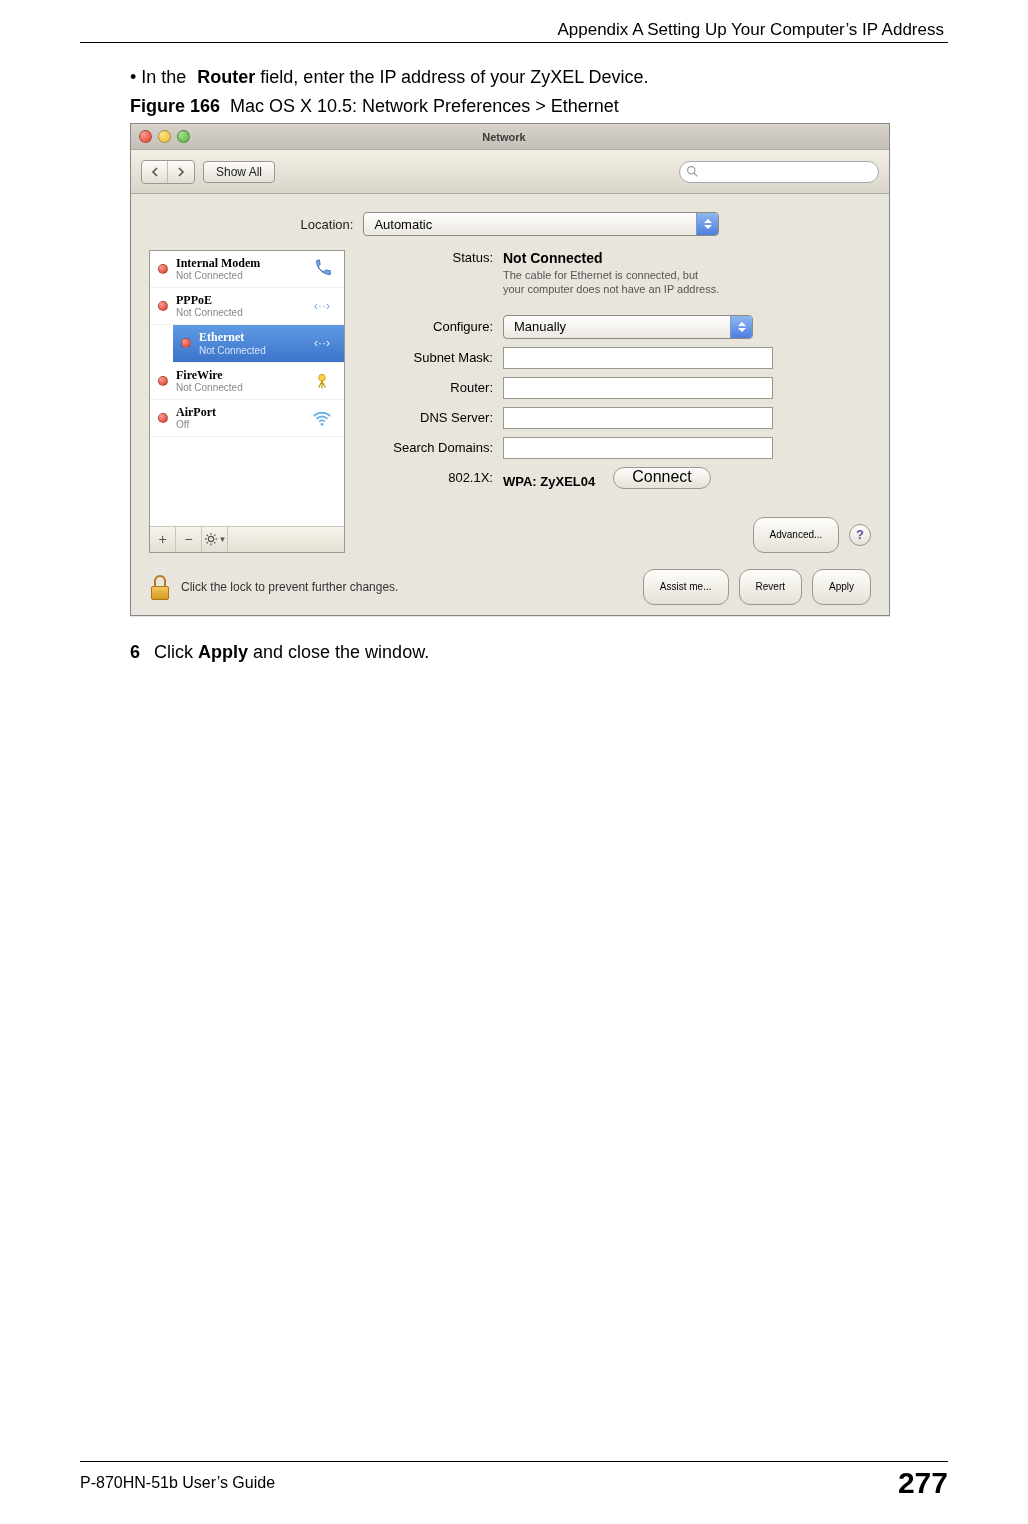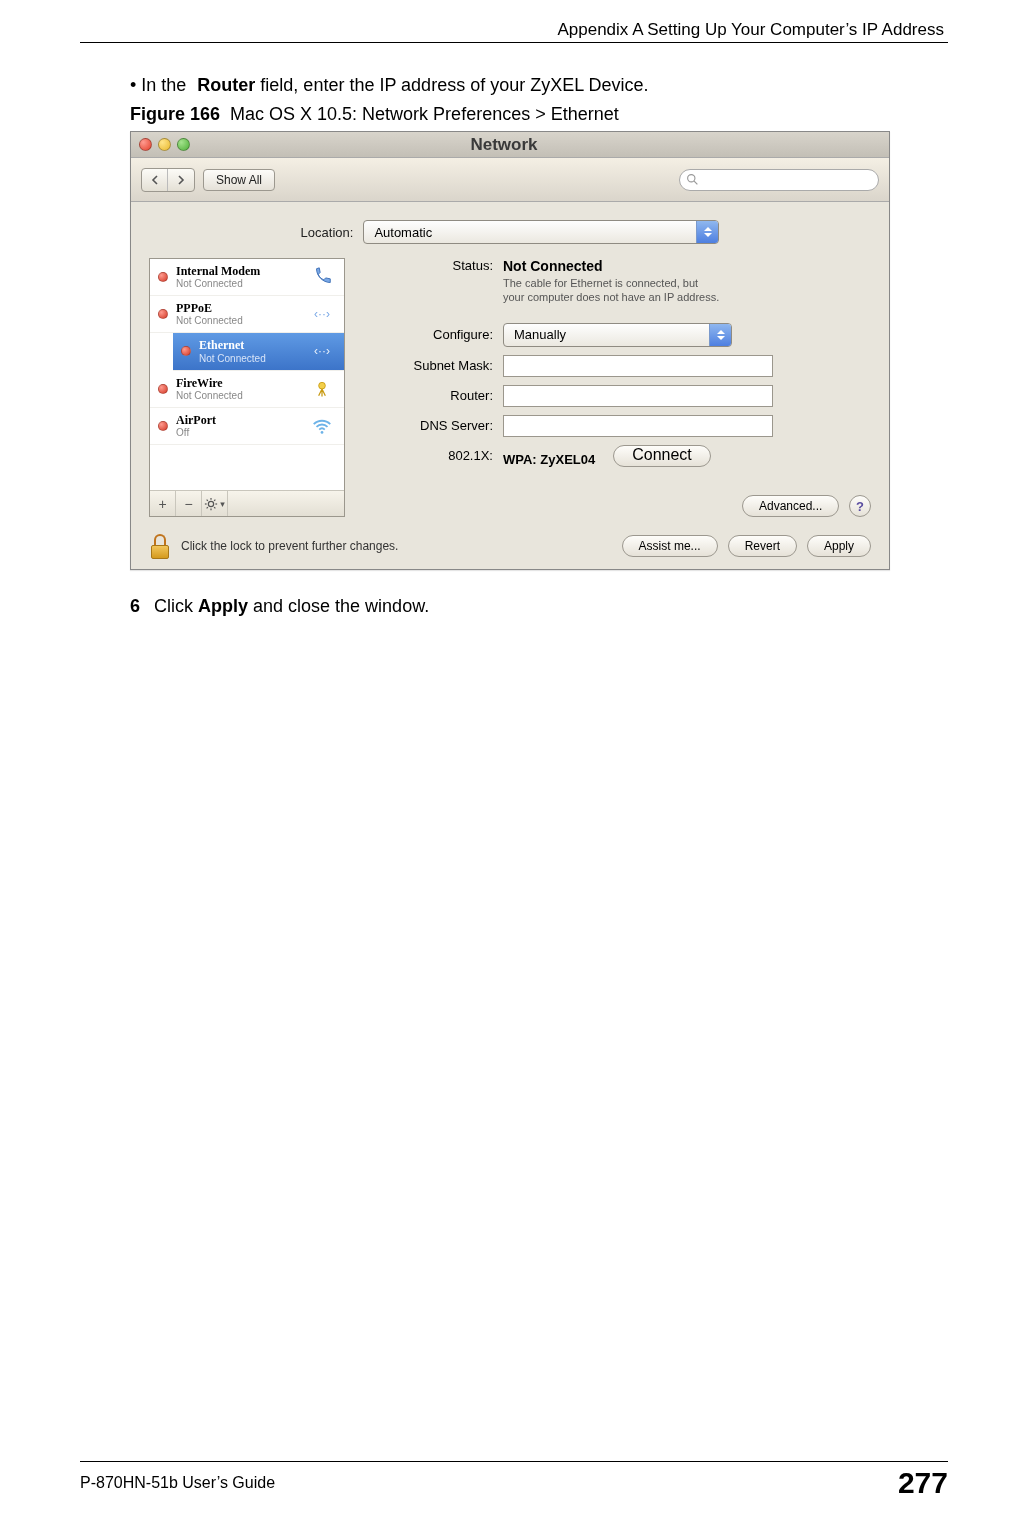--- a/index.html
+++ b/index.html
@@ -10,21 +10,21 @@
     color: #000;
     background: #fff;
     position: relative;
   }
   .page {
     padding: 20px 80px 0 80px;
   }
   .topbar {
     border-bottom: 1px solid #000;
     padding-bottom: 2px;
-    margin-bottom: 32px;
+    margin-bottom: 24px;
   }
   .header-title {
     text-align: right;
     font-size: 17px;
     padding-right: 4px;
   }
   .content {
     padding-left: 50px;
     padding-right: 50px;
   }
@@ -71,21 +71,21 @@
   }
   .traffic .dot {
     width: 13px; height: 13px; border-radius: 50%;
     border: 1px solid rgba(0,0,0,.3);
   }
   .dot.red { background: radial-gradient(circle at 30% 30%, #ff9b90, #e3412c); }
   .dot.yellow { background: radial-gradient(circle at 30% 30%, #ffe58a, #e9b92e); }
   .dot.green { background: radial-gradient(circle at 30% 30%, #a4e38d, #4fb038); }
   .wintitle {
     position: absolute; left: 0; right: 12px; text-align: center;
-    font-weight: 700; font-size: 17px; color: #3a3a3a;
+    font-weight: 700; font-size: 11px; color: #3a3a3a;
     pointer-events: none;
   }
   .toolbar {
     height: 44px;
     background: linear-gradient(#f4efe4, #dad5cb);
     border-bottom: 1px solid #aaa;
     display: flex;
     align-items: center;
     padding: 0 10px;
     gap: 8px;
@@ -240,22 +240,22 @@
     background:linear-gradient(#fefdfa,#e6e2d8);
     height:22px;padding:0 18px;
     font-size:16px;
     margin-left:18px;
   }
   .advrow { text-align:right; margin-top:28px; }
   .roundbtn {
     border:1px solid #9c988f;
     border-radius:11px;
     background:linear-gradient(#fefdfa,#e6e2d8);
-    height:22px;padding:0 16px;
-    font-size:12px;
+    height:36px;padding:0 16px;
+    font-size:10px;
     display:inline-flex;align-items:center;
   }
   .helpbtn {
     width:22px;height:22px;border-radius:50%;
     border:1px solid #9c988f;
     background:linear-gradient(#fefdfa,#e6e2d8);
     display:inline-flex;align-items:center;justify-content:center;
     font-size:13px;font-weight:700;color:#5a4da0;
     margin-left:6px; vertical-align:middle;
   }
@@ -447,21 +447,21 @@
                 <div class="status-desc">
                   <span>The cable for Ethernet is connected, but</span><br>
                   <span>your computer does not have an IP address.</span>
                 </div>
               </div>
             </div>
 
             <div class="row">
               <div class="lbl">Configure:</div>
               <div class="val">
-                <div class="popup" style="width:229px">
+                <div class="popup" style="width:250px">
                   <span>Manually</span>
                   <span class="endcap"></span>
                 </div>
               </div>
             </div>
             <div class="row">
               <div class="lbl">Subnet Mask:</div>
               <div class="val">
                   <div class="textfield"></div>
                 </div>
@@ -471,20 +471,26 @@
               <div class="val">
                   <div class="textfield"></div>
                 </div>
             </div>
             <div class="row">
               <div class="lbl">DNS Server:</div>
               <div class="val">
                   <div class="textfield"></div>
                 </div>
             </div>
+            <div class="row">
+              <div class="lbl">Search Domains:</div>
+              <div class="val">
+                  <div class="textfield"></div>
+                </div>
+            </div>
             <div class="row wpaRow">
               <div class="lbl">802.1X:</div>
               <div class="val" style="display:flex;align-items:flex-end">
                 <span style="font-weight:600">WPA: ZyXEL04</span>
                 <span class="connectbtn">Connect</span>
               </div>
             </div>
 
             <div class="advrow">
               <span class="roundbtn">Advanced...</span>

